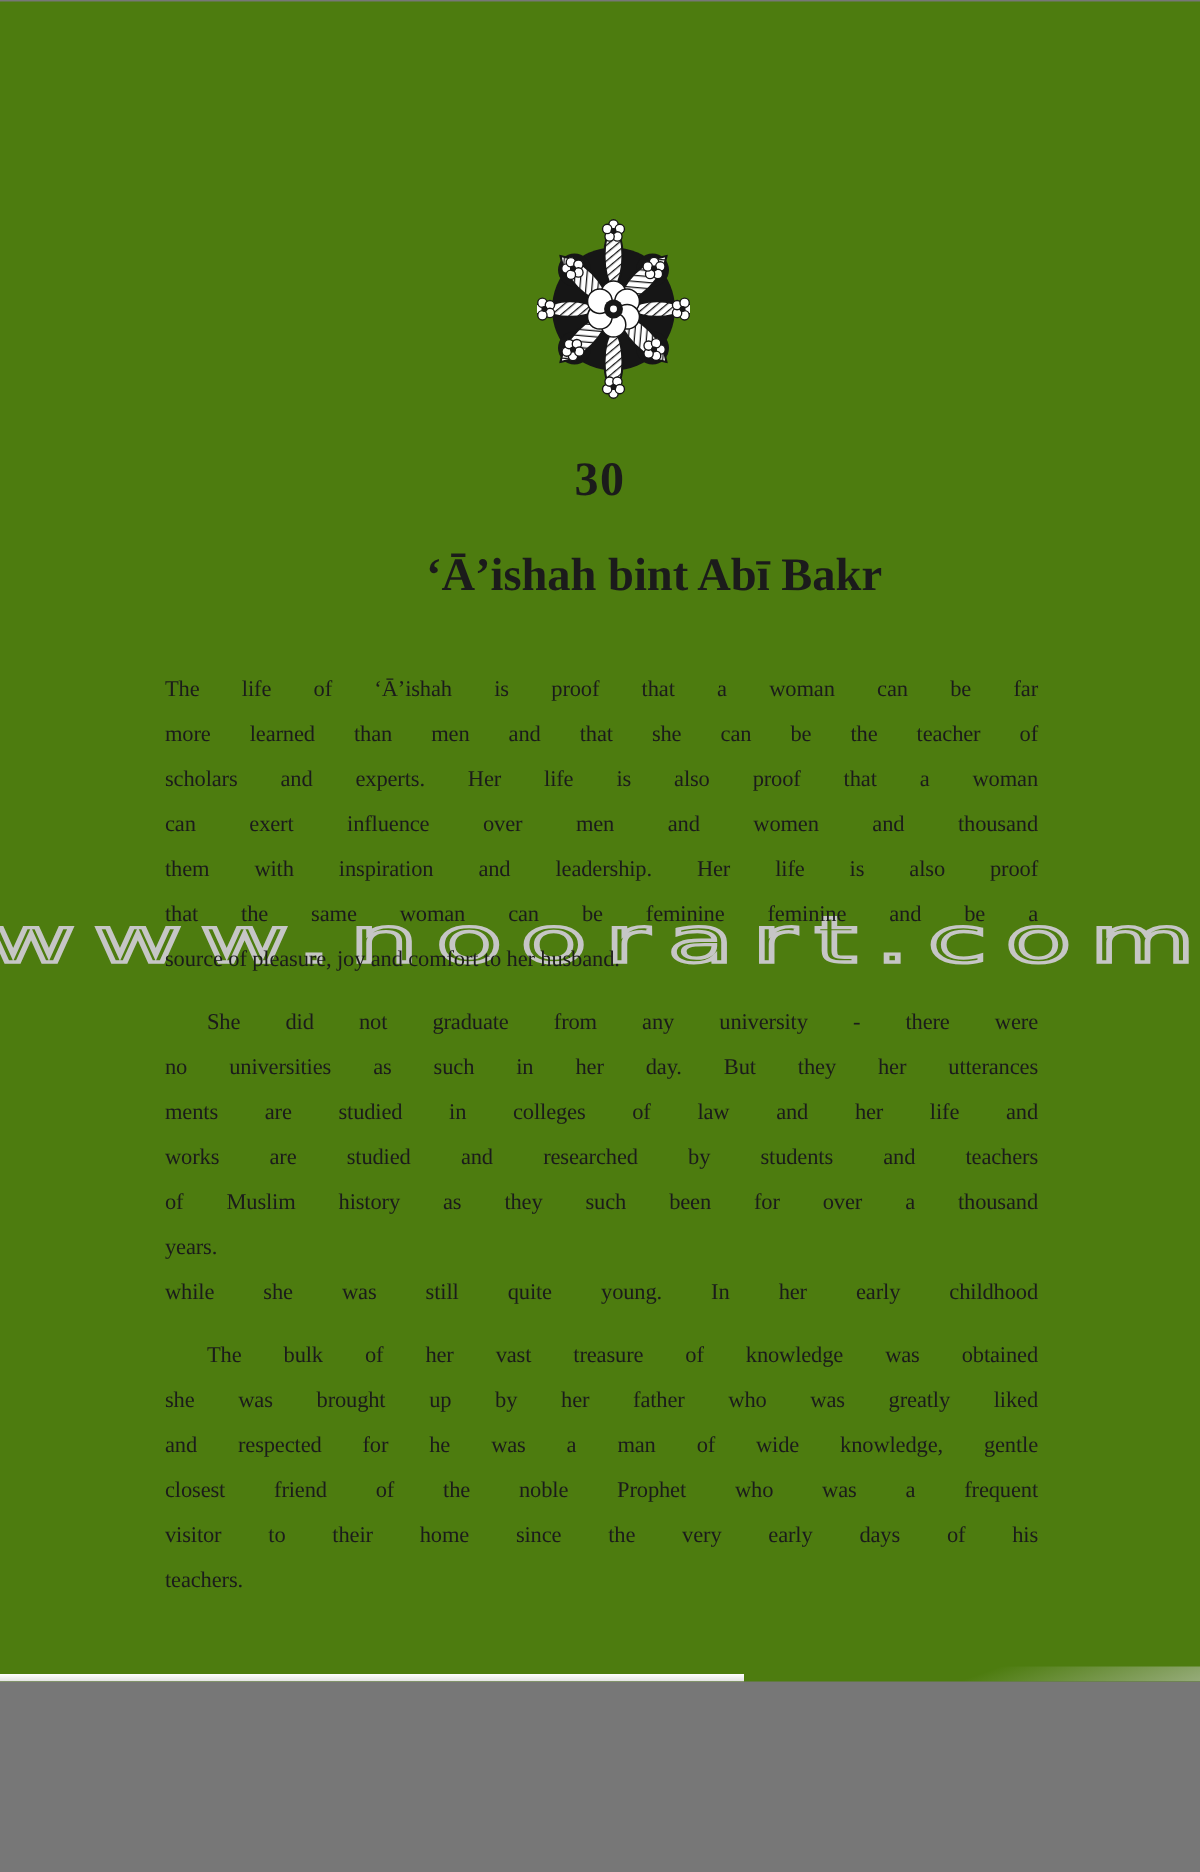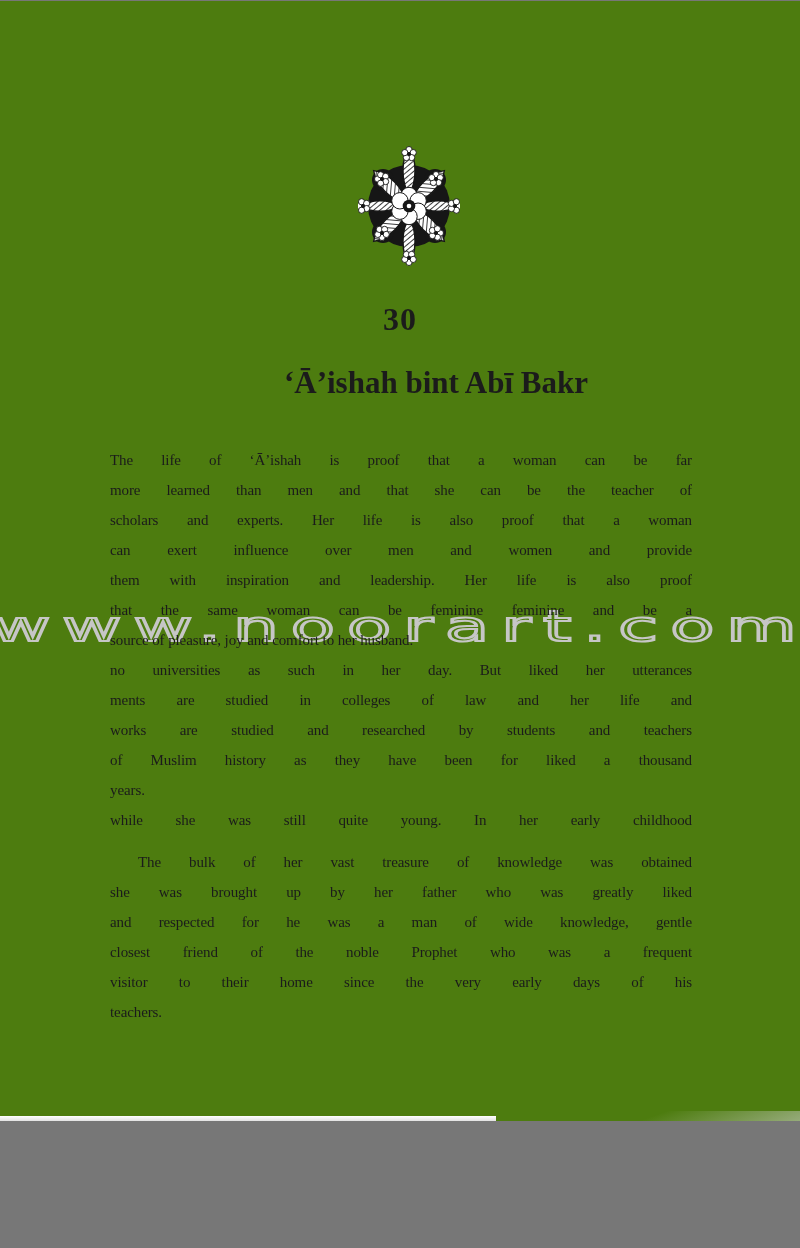--- a/index.html
+++ b/index.html
@@ -172,28 +172,29 @@
   <div class="chapter-number">30</div>
 
   <h1 class="chapter-title">‘Ā’ishah bint Abī Bakr</h1>
 
   <div class="watermark">www.noorart.com</div>
 
   <div class="body-text">
       <div class="line">The life of ‘Ā’ishah is proof that a woman can be far</div>
       <div class="line">more learned than men and that she can be the teacher of</div>
       <div class="line">scholars and experts. Her life is also proof that a woman</div>
-      <div class="line">can exert influence over men and women and provide</div>
+      <div class="line">can exert influence over men and women and thousand</div>
       <div class="line">them with inspiration and leadership. Her life is also proof</div>
       <div class="line">that the same woman can be feminine feminine and be a</div>
       <div class="line last">source of pleasure, joy and comfort to her husband.</div>
-      <div class="line">no universities as such in her day. But liked her utterances</div>
+      <div class="line indent para-gap">She did not graduate from any university - there were</div>
+      <div class="line">no universities as such in her day. But they her utterances</div>
       <div class="line">ments are studied in colleges of law and her life and</div>
       <div class="line">works are studied and researched by students and teachers</div>
-      <div class="line">of Muslim history as they have been for liked a thousand</div>
+      <div class="line">of Muslim history as they such been for over a thousand</div>
       <div class="line last">years.</div>
       <div class="line">while she was still quite young. In her early childhood</div>
       <div class="line indent para-gap">The bulk of her vast treasure of knowledge was obtained</div>
       <div class="line">she was brought up by her father who was greatly liked</div>
       <div class="line">and respected for he was a man of wide knowledge, gentle</div>
       <div class="line">closest friend of the noble Prophet who was a frequent</div>
       <div class="line">visitor to their home since the very early days of his</div>
       <div class="line last">teachers.</div>
     </div>
 

